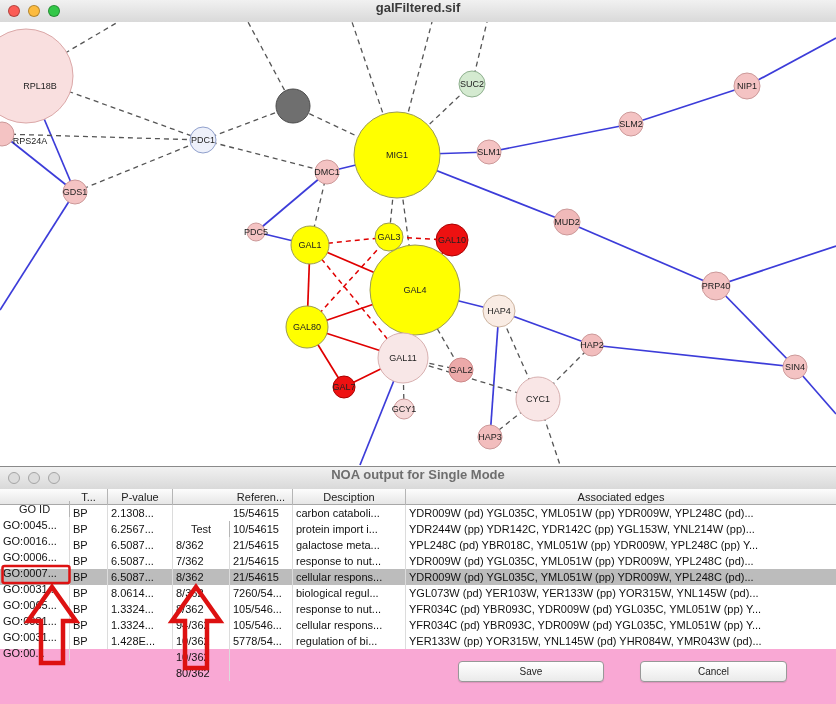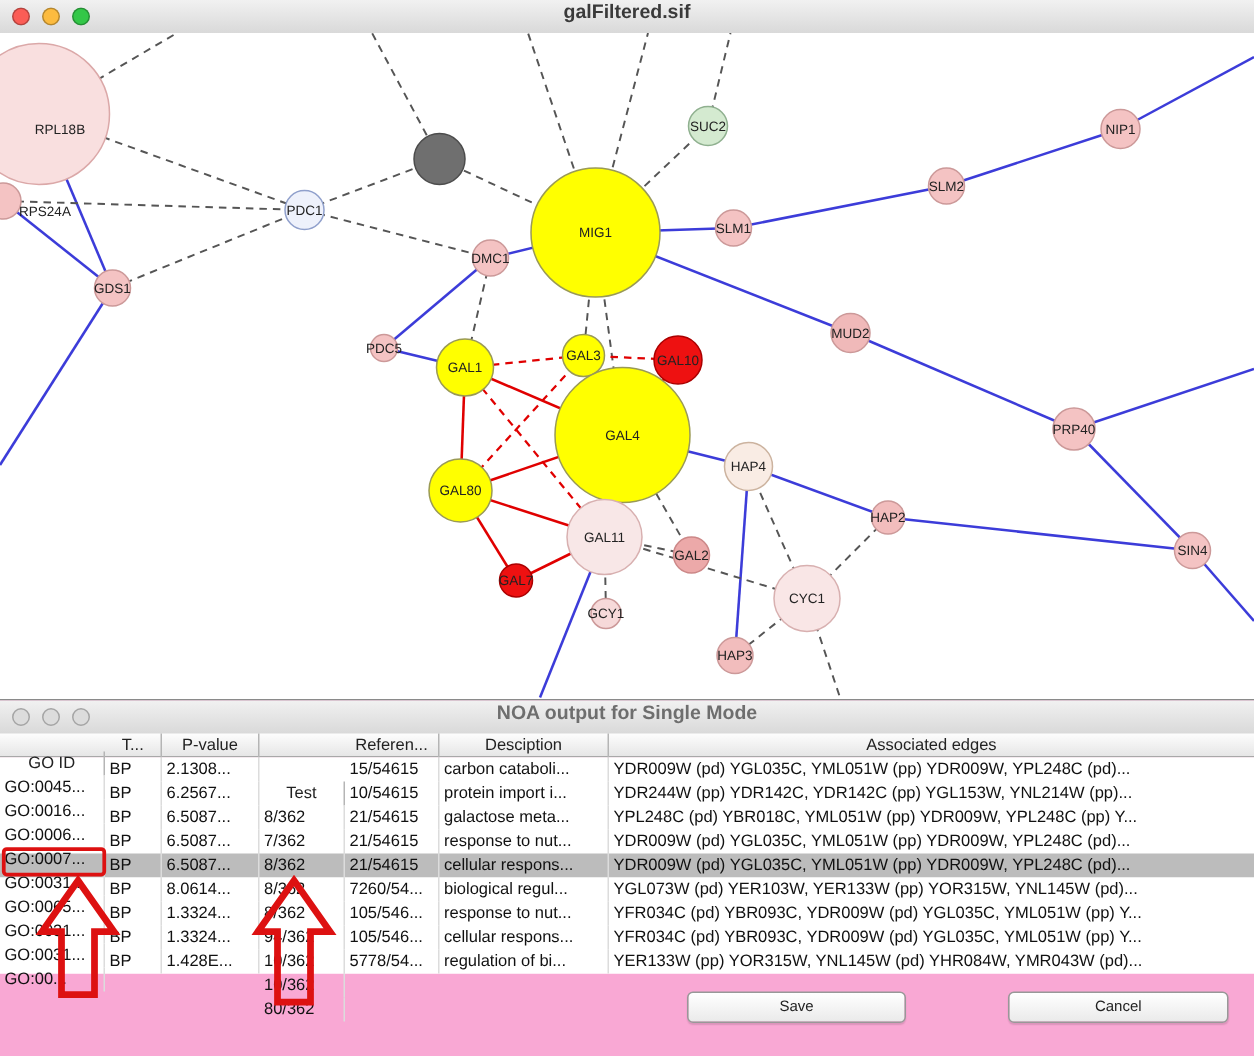--- a/index.html
+++ b/index.html
@@ -45,21 +45,21 @@
 
   .mac-btn {
     position:absolute; top:194px; height:21px;
     border:1px solid #989898; border-radius:4px;
     background:linear-gradient(#ffffff,#eaeaea);
     font-family:"Liberation Sans",sans-serif; font-size:10px; color:#222;
     box-shadow:0 1px 1px rgba(0,0,0,0.12);
     cursor:default;
   }
   .mac-btn.save   { left:458px; width:146px; }
-  .mac-btn.cancel { left:640px; width:147px;margin-left:32px; }
+  .mac-btn.cancel { left:640px; width:147px; }
 
   
   .annotations { position:absolute; left:0; top:0; z-index:10; pointer-events:none; }
   .annot { stroke:var(--annotation-red); fill:none; }
 </style>
 </head>
 <body>
 
 <div class="window-top">
   <div class="titlebar">

